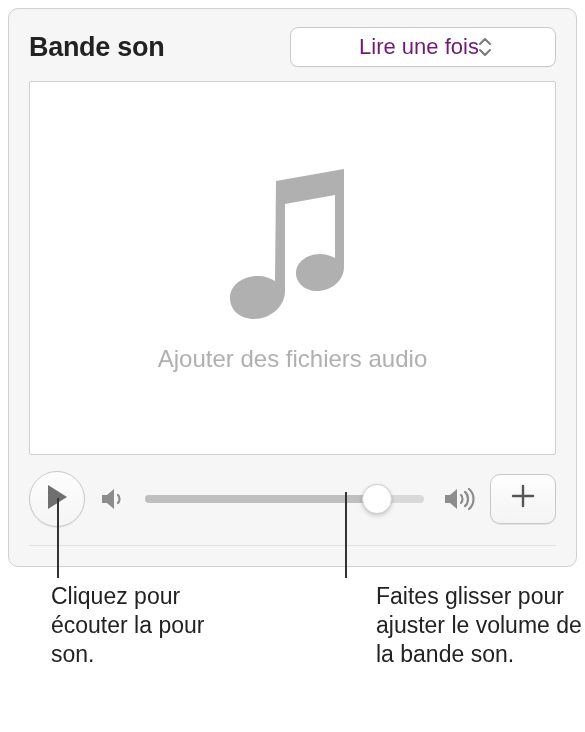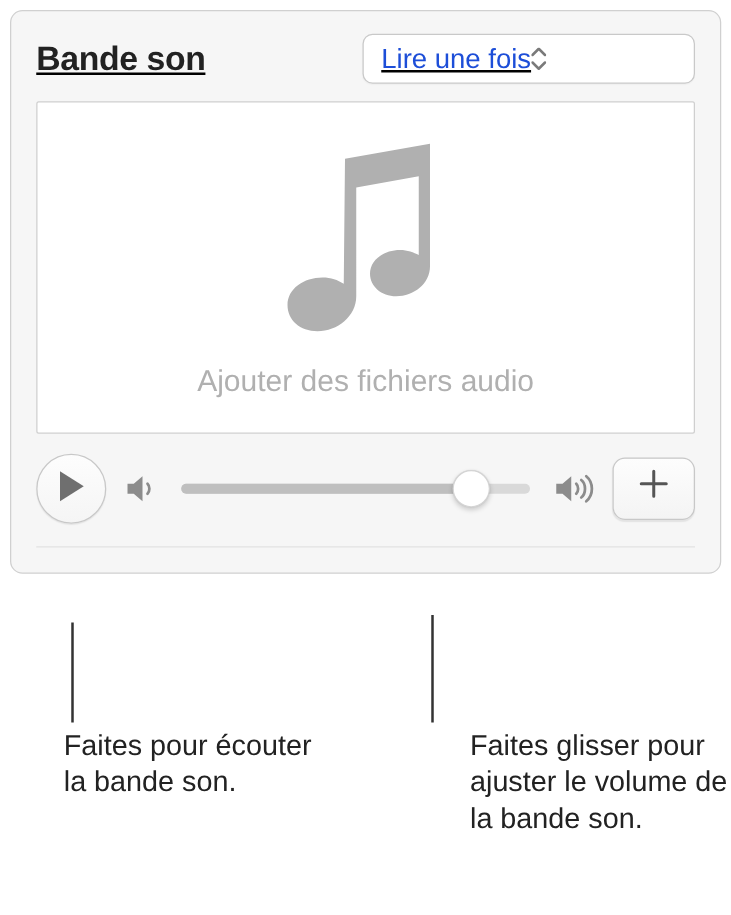--- a/index.html
+++ b/index.html
@@ -20,55 +20,54 @@
       border-radius: 10px;
       margin: 8px 8px 0 8px;
       padding: 18px 20px 20px 20px;
       position: relative;
     }
     .header-row {
       display: flex;
       align-items: center;
       justify-content: space-between;
       margin-bottom: 14px;
-      text-decoration: underline;
     }
     .section-title {
       font-size: 27px;
       font-weight: 700;
       color: #222;
       letter-spacing: -0.3px;
     }
     .popup {
       flex: 0 0 auto;
       width: 266px;
       height: 40px;
       background: #fff;
       border: 1px solid #c9c9c9;
       border-radius: 8px;
       display: flex;
       align-items: center;
-      justify-content: flex-start;
+      justify-content: center;
       padding: 0 10px 0 14px;
-      color: #1d4ed8;
+      color: #701a75;
       font-size: 22px;
       box-shadow: 0 1px 1px rgba(0,0,0,0.03);
       cursor: default;
     }
     .popup-arrows {
       display: flex;
       flex-direction: column;
       align-items: center;
       line-height: 0;
     }
     .dropzone {
       background: #fff;
       border: 1px solid #cfcfcf;
       border-radius: 2px;
-      height: 266px;
+      height: 374px;
       display: flex;
       flex-direction: column;
       align-items: center;
       justify-content: center;
       gap: 18px;
     }
     .note-icon {
       color: #b0b0b0;
     }
     .dropzone-text {
@@ -226,14 +225,14 @@
       </span>
     </div>
   </div>
 
   <hr class="divider">
 </div>
 
 <div class="callout-line" style="left:57px; top:498px; height:80px;"></div>
 <div class="callout-line" style="left:345px; top:492px; height:86px;"></div>
 
-<div class="callout-text" style="left:51px; top:582px; width:200px;">Faites pour écouter la bande son.</div>
+<div class="callout-text" style="left:51px; top:582px; width:200px;">Cliquez pour écouter la pour son.</div>
 <div class="callout-text" style="left:340px; top:582px; width:220px;margin-left:36px;">Faites glisser pour ajuster le volume de la bande son.</div>
 
 </body></html>

